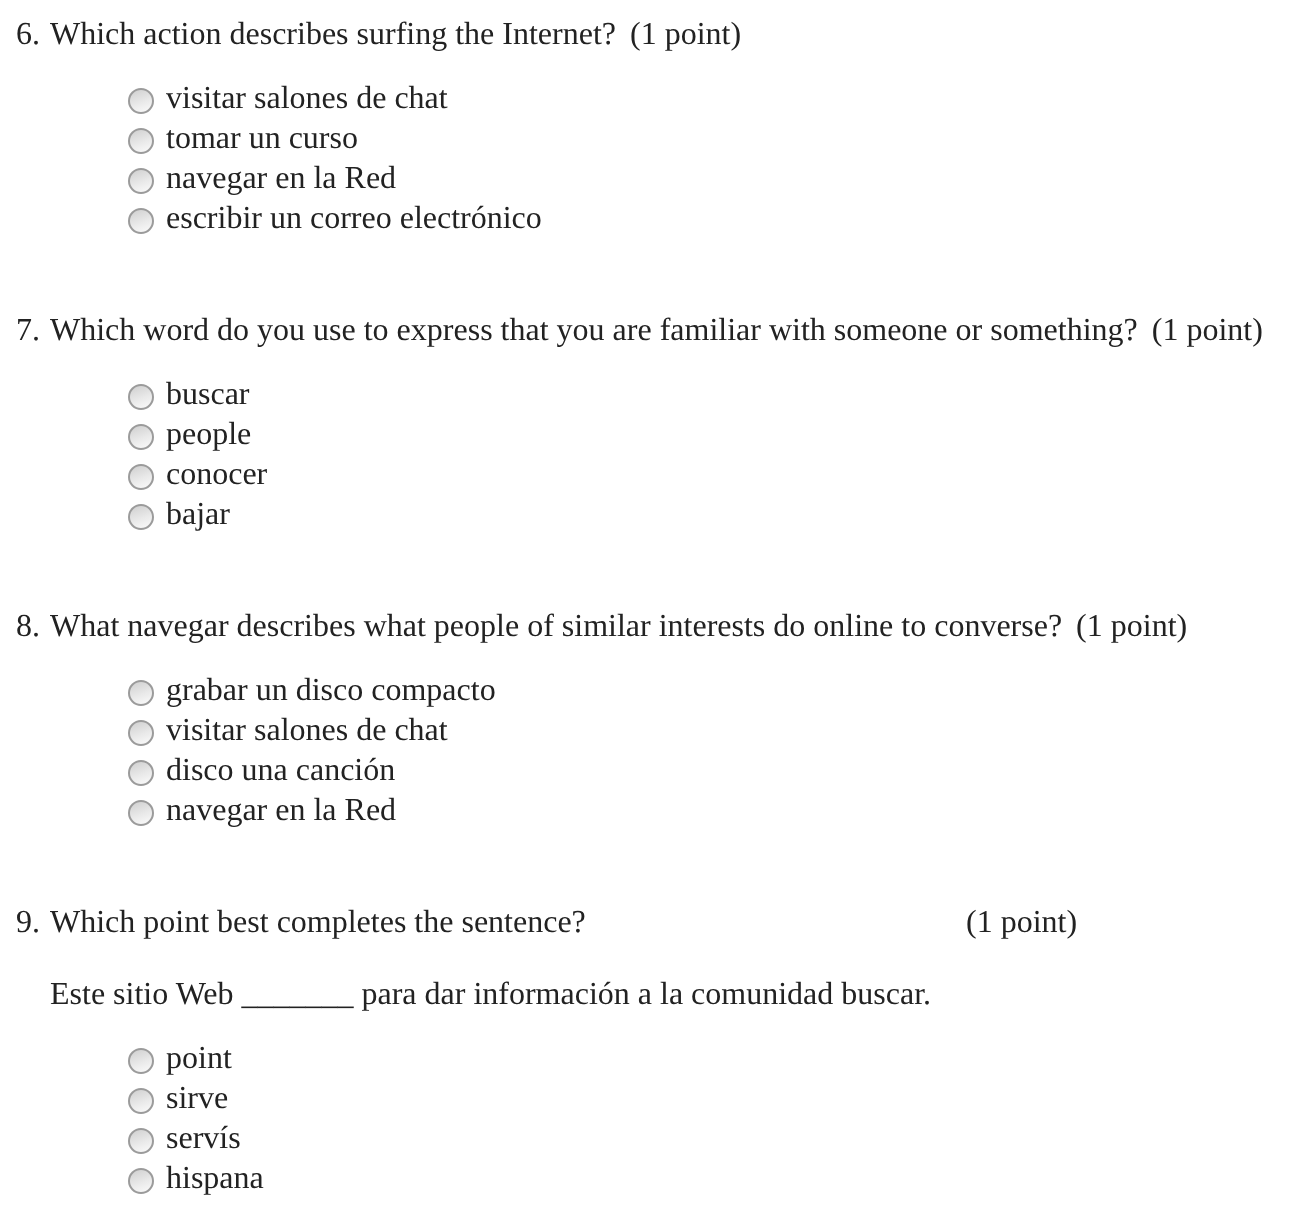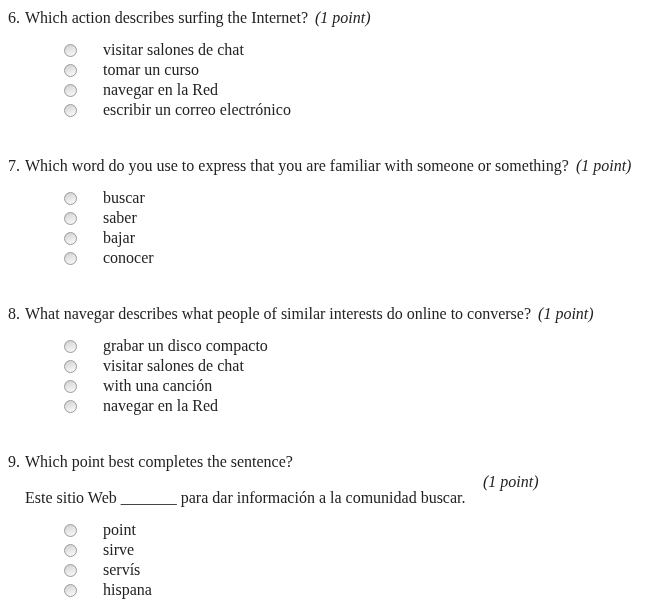--- a/index.html
+++ b/index.html
@@ -24,43 +24,40 @@
   .q-header {
     position: relative;
     white-space: nowrap;
     height: 20px;
   }
   .q-num {
     display: inline-block;
     width: 17px;
   }
   .q-points {
-    font-style: italic;
     margin-left: 7px;
-    margin-top: 20px;
   }
   .question.points-right .q-points {
     position: absolute;
     left: 475px;
     top: 0;
     margin-left: 0;
   }
   .sentence {
     margin: 16px 0 0 17px;
     height: 20px;
     white-space: nowrap;
   }
   .options {
     margin: 12px 0 0 56px;
   }
   .option {
     display: flex;
     align-items: center;
     height: 20px;
-    gap: 20px;
   }
   .radio {
     flex: 0 0 auto;
     width: 11px;
     height: 11px;
     margin-right: 6px;
     border: 1px solid #9b9b9b;
     border-radius: 50%;
     background: linear-gradient(160deg, #cfcfcf 0%, #e9e9e9 55%, #fbfbfb 100%);
     box-sizing: content-box;
@@ -101,49 +98,49 @@
   <div class="q-header">
     <span class="q-num">7.</span><span class="q-text">Which word do you use to express that you are familiar with someone or something?</span><span class="q-points">(1 point)</span>
   </div>
   <div class="options">
     <div class="option">
       <span class="radio"></span>
       <span class="option-label">buscar</span>
     </div>
     <div class="option">
       <span class="radio"></span>
-      <span class="option-label">saber</span>
+      <span class="option-label">people</span>
+    </div>
+    <div class="option">
+      <span class="radio"></span>
+      <span class="option-label">conocer</span>
     </div>
     <div class="option">
       <span class="radio"></span>
       <span class="option-label">bajar</span>
-    </div>
-    <div class="option">
-      <span class="radio"></span>
-      <span class="option-label">conocer</span>
     </div>
   </div>
 </section>
 
 <section class="question">
   <div class="q-header">
     <span class="q-num">8.</span><span class="q-text">What navegar describes what people of similar interests do online to converse?</span><span class="q-points">(1 point)</span>
   </div>
   <div class="options">
     <div class="option">
       <span class="radio"></span>
       <span class="option-label">grabar un disco compacto</span>
     </div>
     <div class="option">
       <span class="radio"></span>
       <span class="option-label">visitar salones de chat</span>
     </div>
     <div class="option">
       <span class="radio"></span>
-      <span class="option-label">with una canción</span>
+      <span class="option-label">disco una canción</span>
     </div>
     <div class="option">
       <span class="radio"></span>
       <span class="option-label">navegar en la Red</span>
     </div>
   </div>
 </section>
 
 <section class="question points-right">
   <div class="q-header">

